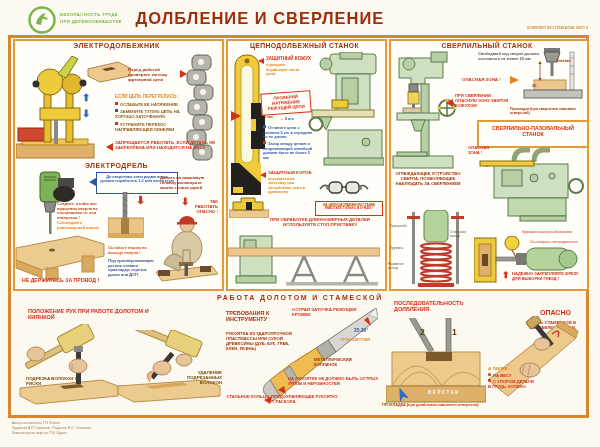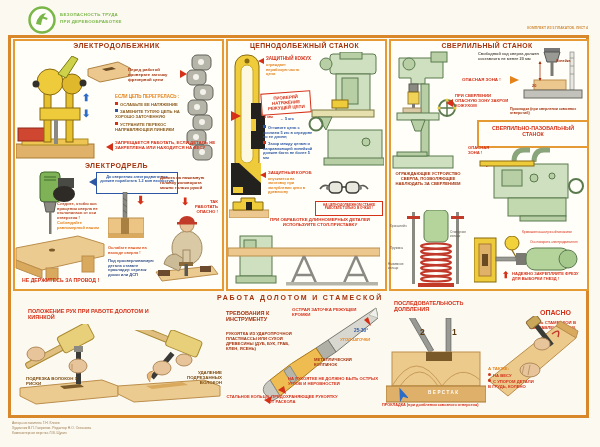--- a/index.html
+++ b/index.html
@@ -29,20 +29,21 @@
 
 <div class="poster">
 
   <svg style="left:28px;top:6px" width="28" height="28" viewBox="0 0 28 28">
     <circle cx="14" cy="14" r="12.5" fill="#fffef8" stroke="#7ab648" stroke-width="2.5"></circle>
     <path d="M8 18 Q10 8 18 7 Q14 12 13 19 Z" fill="#7ab648"></path>
     <rect x="14" y="10" width="6" height="2" fill="#7ab648" transform="rotate(20 14 10)"></rect>
   </svg>
   <div class="t b" style="left:60px;top:12px;font-size:4.4px;color:#7ab648;letter-spacing:.3px">БЕЗОПАСНОСТЬ ТРУДА</div>
   <div class="t b" style="left:60px;top:18.5px;font-size:4.4px;color:#7ab648;letter-spacing:.3px">ПРИ ДЕРЕВООБРАБОТКЕ</div>
+  <div class="t b c" style="left:120px;top:9px;width:280px;font-size:16.5px;color:#9c2d0e;letter-spacing:1px">ДОЛБЛЕНИЕ И СВЕРЛЕНИЕ</div>
   <div class="t b r" style="left:460px;top:26px;width:128px;font-size:3.4px;color:#cf8b3a">КОМПЛЕКТ ИЗ 5 ПЛАКАТОВ. ЛИСТ 4</div>
 
   <div class="frame" style="left:8px;top:35px;width:575px;height:377px"></div>
   <div class="panel" style="left:13px;top:39px;width:207px;height:248px"></div>
   <div class="panel" style="left:226px;top:39px;width:157px;height:248px"></div>
   <div class="panel" style="left:389px;top:39px;width:196px;height:248px"></div>
 
   <div class="t b c dkred" style="left:13px;top:42px;width:207px;font-size:7px;letter-spacing:.5px">ЭЛЕКТРОДОЛБЕЖНИК</div>
 
   <svg style="left:16px;top:56px" width="80" height="104" viewBox="0 0 80 104">

